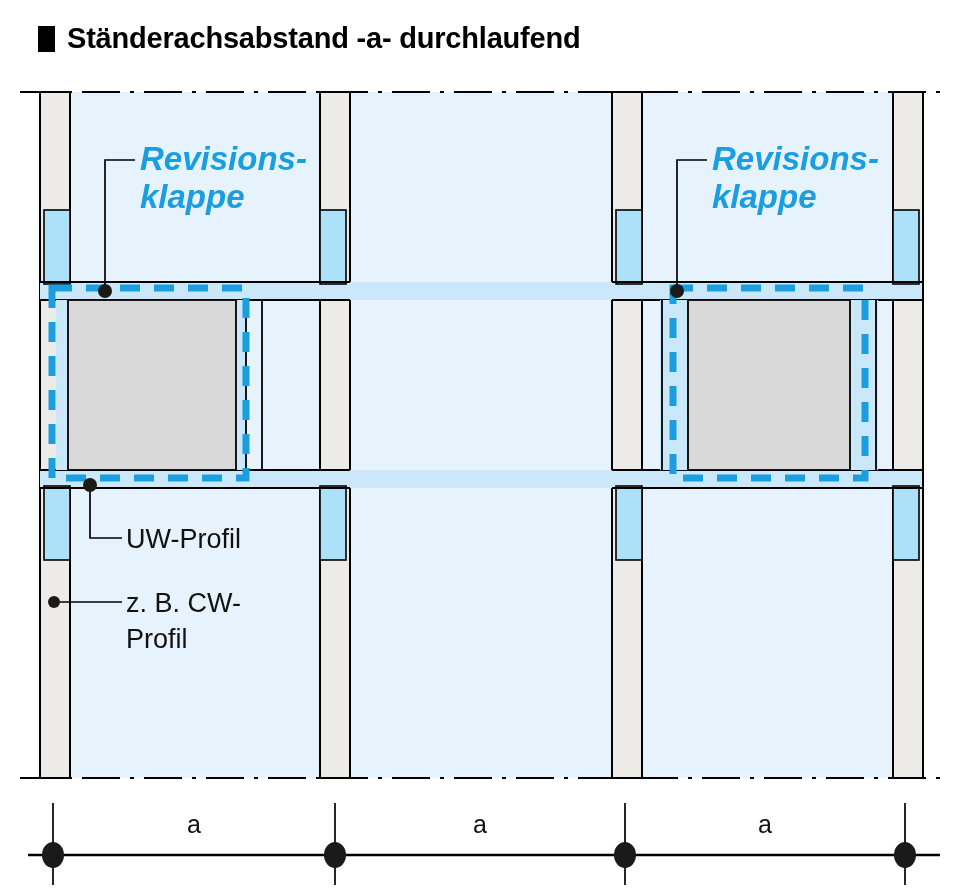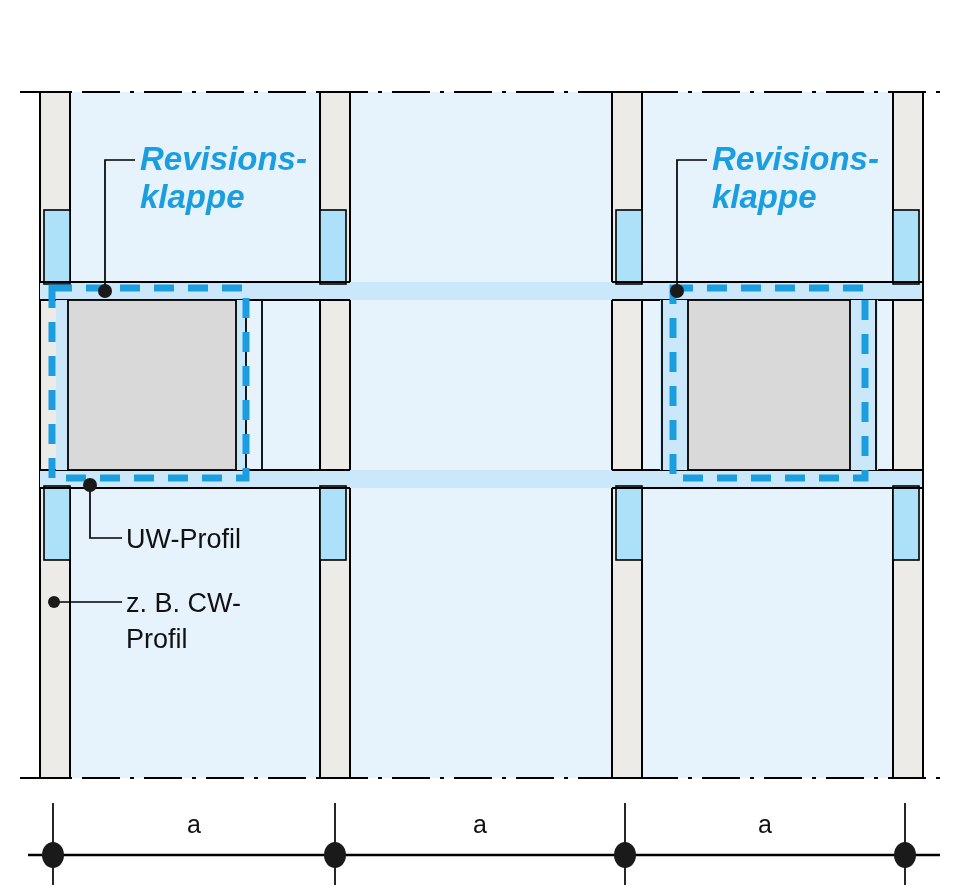--- a/index.html
+++ b/index.html
@@ -30,20 +30,24 @@
   }
   .dim-a{
     position:absolute;color:#111;font-size:25px;text-align:center;
   }
 </style>
 </head>
 <body>
 
 <div id="stage">
 
+  <div class="title-row">
+    <span class="title-bullet"></span>
+    <span class="title-text">Ständerachsabstand -a- durchlaufend</span>
+  </div>
 
   <svg id="draw" viewBox="0 0 963 890">
 
     <rect x="40" y="92" width="882" height="686" fill="#e6f3fd"></rect>
 
     <g>
       <rect x="40" y="92" width="30" height="686" fill="#ecebe7" stroke="#000" stroke-width="2"></rect>
       <rect x="320" y="92" width="30" height="686" fill="#ecebe7" stroke="#000" stroke-width="2"></rect>
       <rect x="612" y="92" width="30" height="686" fill="#ecebe7" stroke="#000" stroke-width="2"></rect>
       <rect x="893" y="92" width="30" height="686" fill="#ecebe7" stroke="#000" stroke-width="2"></rect>

